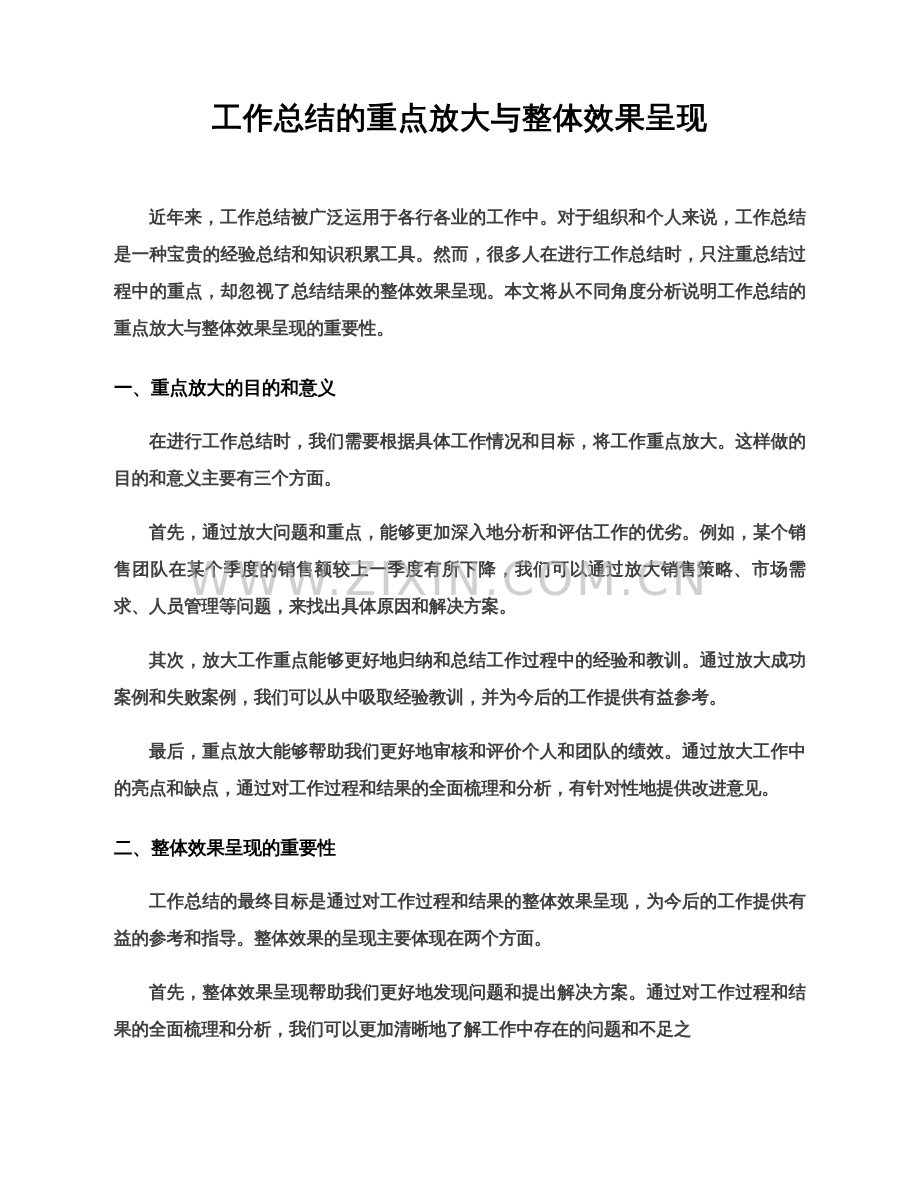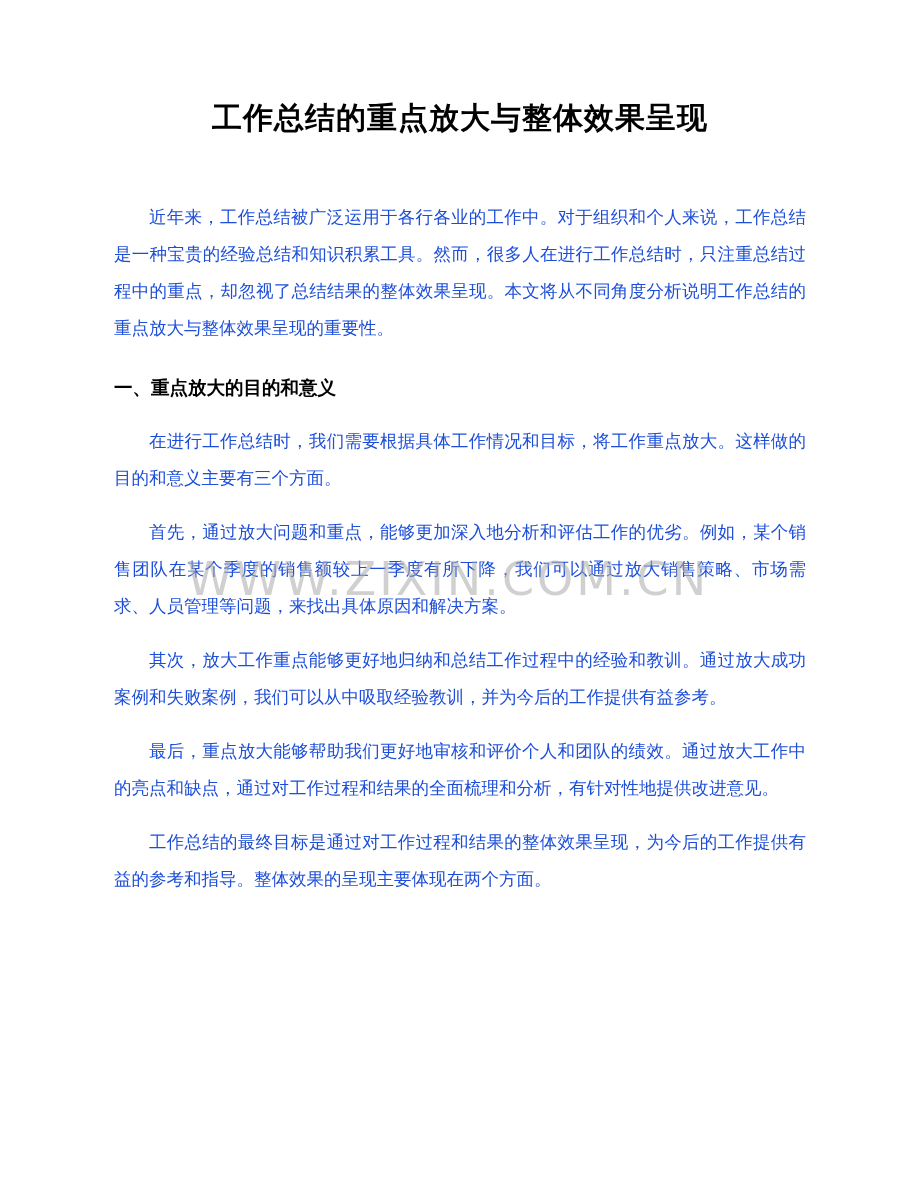--- a/index.html
+++ b/index.html
@@ -21,24 +21,25 @@
     font-size: 30px;
     font-weight: 700;
     color: #000000;
     text-align: center;
     letter-spacing: 1px;
     margin-bottom: 60px;
   }
   .para {
     font-size: 17.5px;
     line-height: 37px;
-    color: #1d4ed8;
+    color: #404040;
     text-align: justify;
     text-indent: 2em;
     margin-bottom: 17px;
+    font-weight: bold;
   }
   .section-heading {
     font-family: "Liberation Sans", "DejaVu Sans", sans-serif;
     font-size: 18.5px;
     font-weight: 700;
     color: #000000;
     line-height: 30px;
     margin-top: 26px;
     margin-bottom: 20px;
   }
@@ -76,18 +77,20 @@
     <h2 class="section-heading">一、重点放大的目的和意义</h2>
 
     <p class="para">在进行工作总结时，我们需要根据具体工作情况和目标，将工作重点放大。这样做的目的和意义主要有三个方面。</p>
 
     <p class="para">首先，通过放大问题和重点，能够更加深入地分析和评估工作的优劣。例如，某个销售团队在某个季度的销售额较上一季度有所下降，我们可以通过放大销售策略、市场需求、人员管理等问题，来找出具体原因和解决方案。</p>
 
     <p class="para">其次，放大工作重点能够更好地归纳和总结工作过程中的经验和教训。通过放大成功案例和失败案例，我们可以从中吸取经验教训，并为今后的工作提供有益参考。</p>
 
     <p class="para">最后，重点放大能够帮助我们更好地审核和评价个人和团队的绩效。通过放大工作中的亮点和缺点，通过对工作过程和结果的全面梳理和分析，有针对性地提供改进意见。</p>
 
+    <h2 class="section-heading">二、整体效果呈现的重要性</h2>
 
     <p class="para">工作总结的最终目标是通过对工作过程和结果的整体效果呈现，为今后的工作提供有益的参考和指导。整体效果的呈现主要体现在两个方面。</p>
 
+    <p class="para">首先，整体效果呈现帮助我们更好地发现问题和提出解决方案。通过对工作过程和结果的全面梳理和分析，我们可以更加清晰地了解工作中存在的问题和不足之</p>
 
   </div>
 </div>
 
 </body></html>

